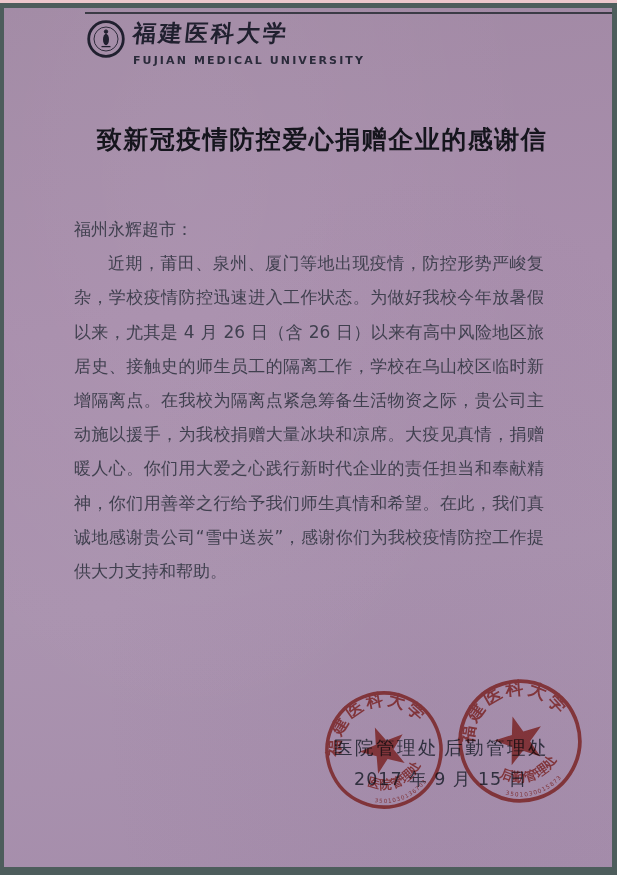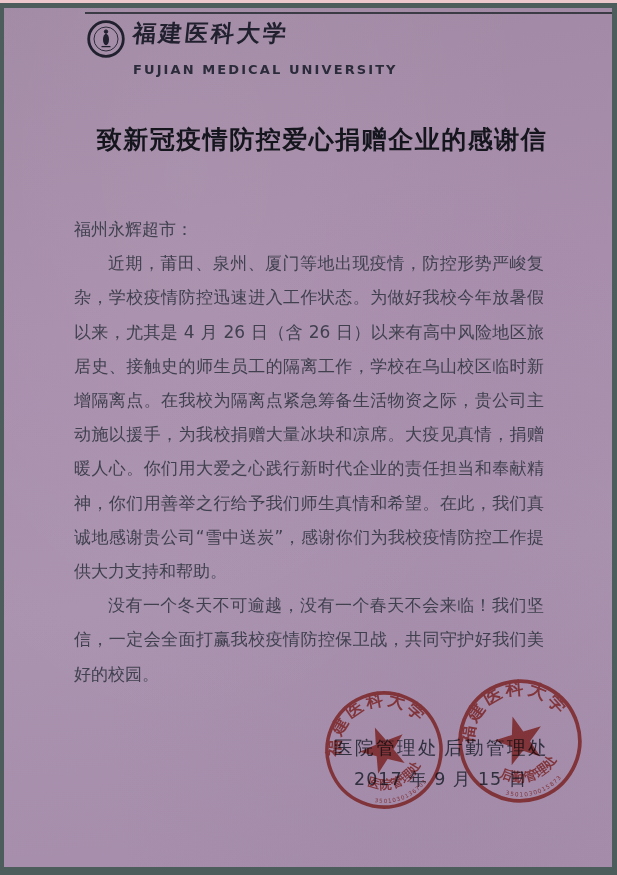--- a/index.html
+++ b/index.html
@@ -23,21 +23,21 @@
   }
   .header-rule{position:absolute;left:81px;top:4px;right:0;height:2px;background:#3b3b46;}
   .logo{position:absolute;left:82px;top:11px;display:flex;align-items:flex-start;}
   .emblem{width:40px;height:40px;flex:0 0 auto;}
   .emblem circle,.emblem path{stroke:var(--logo-ink);}
   .logo-text{margin-left:7px;padding-top:2px;}
   .logo-cn{
     font-size:23px;font-weight:600;letter-spacing:3px;color:var(--logo-ink);
     transform:skewX(-6deg);line-height:1.1;
   }
-  .logo-en{font-size:13px;font-weight:600;letter-spacing:2.1px;color:#2b2b3b;margin-top:16px;}
+  .logo-en{font-size:11px;font-weight:600;letter-spacing:2.1px;color:#2b2b3b;margin-top:8px;}
   .title{
     position:absolute;top:101px;left:0;width:100%;margin:14px;text-align:center;
     font-size:25px;font-weight:bold;letter-spacing:1.5px;color:var(--title-ink);
   }
   .body-text{
     position:absolute;left:70px;top:187px;width:470px;
     font-size:17px;line-height:34.2px;color:var(--ink);
     text-align:justify;font-weight:400;margin-top:17px;
   }
   .body-text p{margin:0;text-indent:2em;}
@@ -79,21 +79,20 @@
       <div class="logo-cn">福建医科大学</div>
       <div class="logo-en">FUJIAN MEDICAL UNIVERSITY</div>
     </div>
   </div>
 
   <h1 class="title">致新冠疫情防控爱心捐赠企业的感谢信</h1>
 
   <div class="body-text">
     <p class="salutation">福州永辉超市：</p>
     <p>近期，莆田、泉州、厦门等地出现疫情，防控形势严峻复杂，学校疫情防控迅速进入工作状态。为做好我校今年放暑假以来，尤其是 4 月 26 日（含 26 日）以来有高中风险地区旅居史、接触史的师生员工的隔离工作，学校在乌山校区临时新增隔离点。在我校为隔离点紧急筹备生活物资之际，贵公司主动施以援手，为我校捐赠大量冰块和凉席。大疫见真情，捐赠暖人心。你们用大爱之心践行新时代企业的责任担当和奉献精神，你们用善举之行给予我们师生真情和希望。在此，我们真诚地感谢贵公司“雪中送炭”，感谢你们为我校疫情防控工作提供大力支持和帮助。</p>
-    <p>没有一个冬天不可逾越，没有一个春天不会来临！我们坚信，一定会全面打赢我校疫情防控保卫战，共同守护好我们美好的校园。</p>
   </div>
 
   <div class="sig sig-left">医院管理处</div>
   <div class="sig sig-right">后勤管理处</div>
   <div class="date-line">2017 年 9 月 15 日</div>
 
   <svg class="stamp stamp-left" viewBox="0 0 120 120">
     <defs>
       <path id="s1top" d="M 17.5 48.6 A 44 44 0 0 1 102.5 48.6"></path>
       <path id="s1dept" d="M 30.9 84.4 A 38 38 0 0 0 89.1 84.4"></path>

